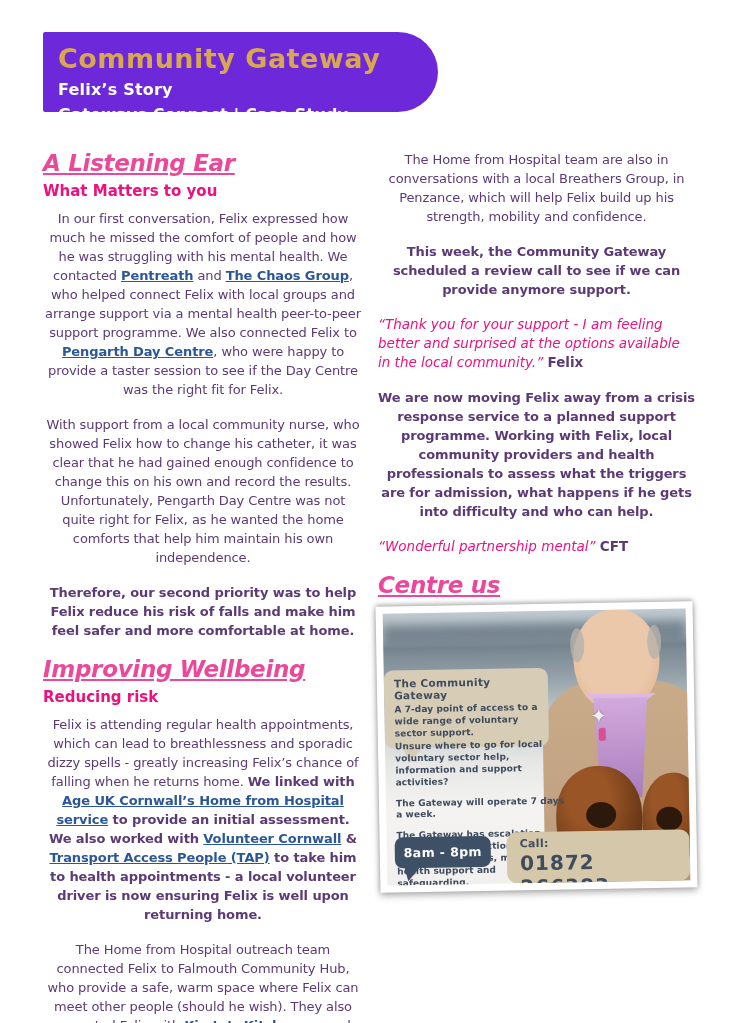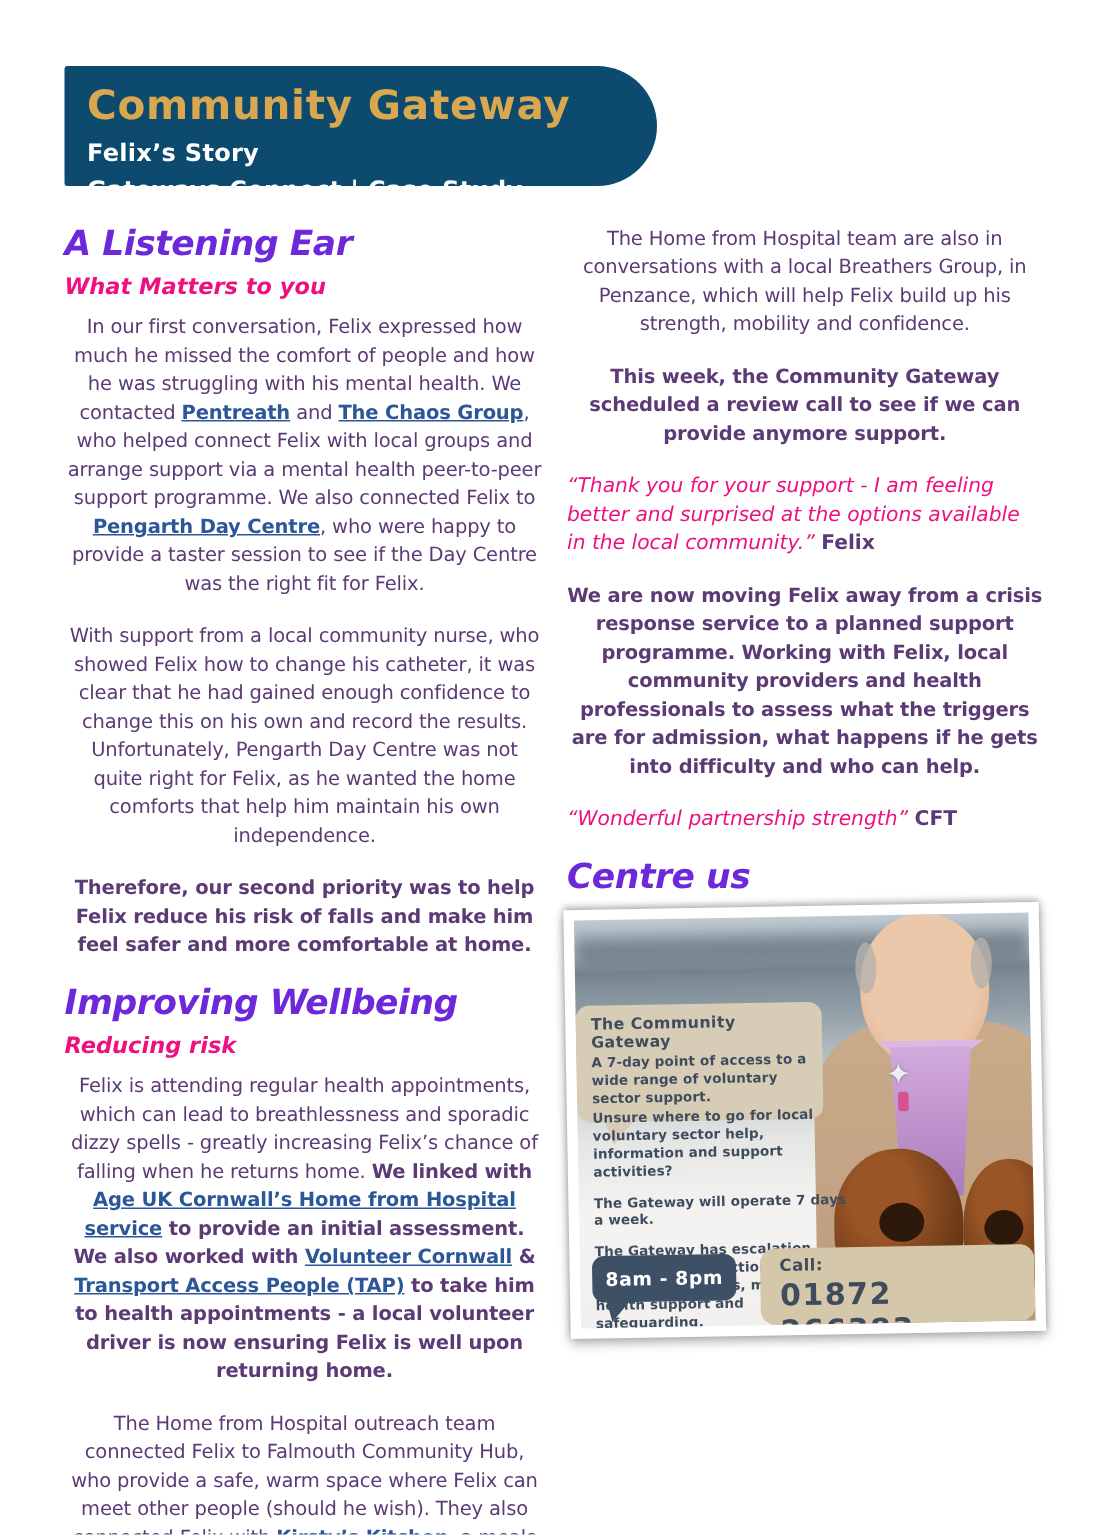--- a/index.html
+++ b/index.html
@@ -2,38 +2,38 @@
 <html><head>
 <meta charset="utf-8">
 <style>
   html,body{margin:0;padding:0;}
   body{
     width:730px;height:1023px;background:#ffffff;position:relative;overflow:hidden;
     font-family:"DejaVu Sans","Liberation Sans",sans-serif;
   }
   
   .banner{
-    position:absolute;left:43px;top:44px;width:395px;height:80px;
-    background:#0c4a6e;border-radius:2px 40px 40px 2px;
+    position:absolute;left:43px;top:32px;width:395px;height:80px;
+    background:#6d28d9;border-radius:2px 40px 40px 2px;
     padding:11px 0 0 15px;box-sizing:border-box;
   }
   .banner h1{margin:0 0 6px 0;font-size:27px;font-weight:600;color:#d8a74f;letter-spacing:.5px;}
   .banner .sub{color:#ffffff;font-size:16px;margin-top:6px;letter-spacing:.2px;font-weight:bold;}
   
   .columns{position:absolute;top:150px;left:43px;width:652px;display:flex;gap:15px;}
   .col{box-sizing:border-box;}
   .col-left{width:320px;}
   .col-right{width:317px;}
   .heading{
-    font-size:23px;font-style:italic;font-weight:bold;color:#6d28d9;
-    margin:14px 0 6px 0;letter-spacing:-.3px;
+    font-size:23px;font-style:italic;font-weight:bold;color:#ec4899;
+    margin:14px 0 6px 0;letter-spacing:-.3px;text-decoration:underline;
   }
   .col .heading:first-child{margin-top:0;}
   .subheading{
-    font-size:15px;font-style:italic;font-weight:bold;color:#ec117e;margin:0 0 9px 0;
+    font-size:15px;font-weight:bold;color:#ec117e;margin:0 0 9px 0;
   }
   .para{
     font-size:13px;line-height:19px;color:#5c3a76;margin:0 0 16px 0;letter-spacing:-.1px;text-align:center;
   }
   .quote{
     font-size:13.5px;line-height:19px;color:#ec117e;font-style:italic;
     margin:2px 0 16px 0;
   }
   .run-n{font-weight:normal;}
   .run-b{font-weight:bold;}
@@ -147,21 +147,21 @@
       <h3 class="subheading">Reducing risk</h3>
       <p class="para"><span class="run-n">Felix is attending regular health appointments, which can lead to breathlessness and sporadic dizzy spells - greatly increasing Felix’s chance of falling when he returns home. </span><span class="run-b">We linked with </span><a href="#" class="run-l">Age UK Cornwall’s Home from Hospital service</a><span class="run-b"> to provide an initial assessment. We also worked with </span><a href="#" class="run-l">Volunteer Cornwall</a><span class="run-b"> &amp; </span><a href="#" class="run-l">Transport Access People (TAP)</a><span class="run-b"> to take him to health appointments - a local volunteer driver is now ensuring Felix is well upon returning home.</span></p>
       <p class="para"><span class="run-n">The Home from Hospital outreach team connected Felix to Falmouth Community Hub, who provide a safe, warm space where Felix can meet other people (should he wish). They also connected Felix with </span><a href="#" class="run-l">Kirsty’s Kitchen</a><span class="run-n">, a meals on wheels service that would provide Felix healthy regular hot meals.</span></p>
     </section>
   <section class="col col-right">
     <div>
         <p class="para"><span class="run-n">The Home from Hospital team are also in conversations with a local Breathers Group, in Penzance, which will help Felix build up his strength, mobility and confidence.</span></p>
         <p class="para"><span class="run-b">This week, the Community Gateway scheduled a review call to see if we can provide anymore support.</span></p>
         <p class="quote"><span class="run-q">“Thank you for your support - I am feeling better and surprised at the options available in the local community.” </span><span class="run-a">Felix</span></p>
         <p class="para"><span class="run-b">We are now moving Felix away from a crisis response service to a planned support programme. Working with Felix, local community providers and health professionals to assess what the triggers are for admission, what happens if he gets into difficulty and who can help.</span></p>
-        <p class="quote"><span class="run-q">“Wonderful partnership strength” </span><span class="run-a">CFT</span></p>
+        <p class="quote"><span class="run-q">“Wonderful partnership mental” </span><span class="run-a">CFT</span></p>
         <h2 class="heading">Centre us</h2>
       </div>
 
     <div class="card">
       <div class="photo">
         <div class="horizon"></div>
         <div class="man-coat"></div>
         <div class="man-head"></div>
         <div class="man-collar"></div>
         <div class="man-shirt"></div>

